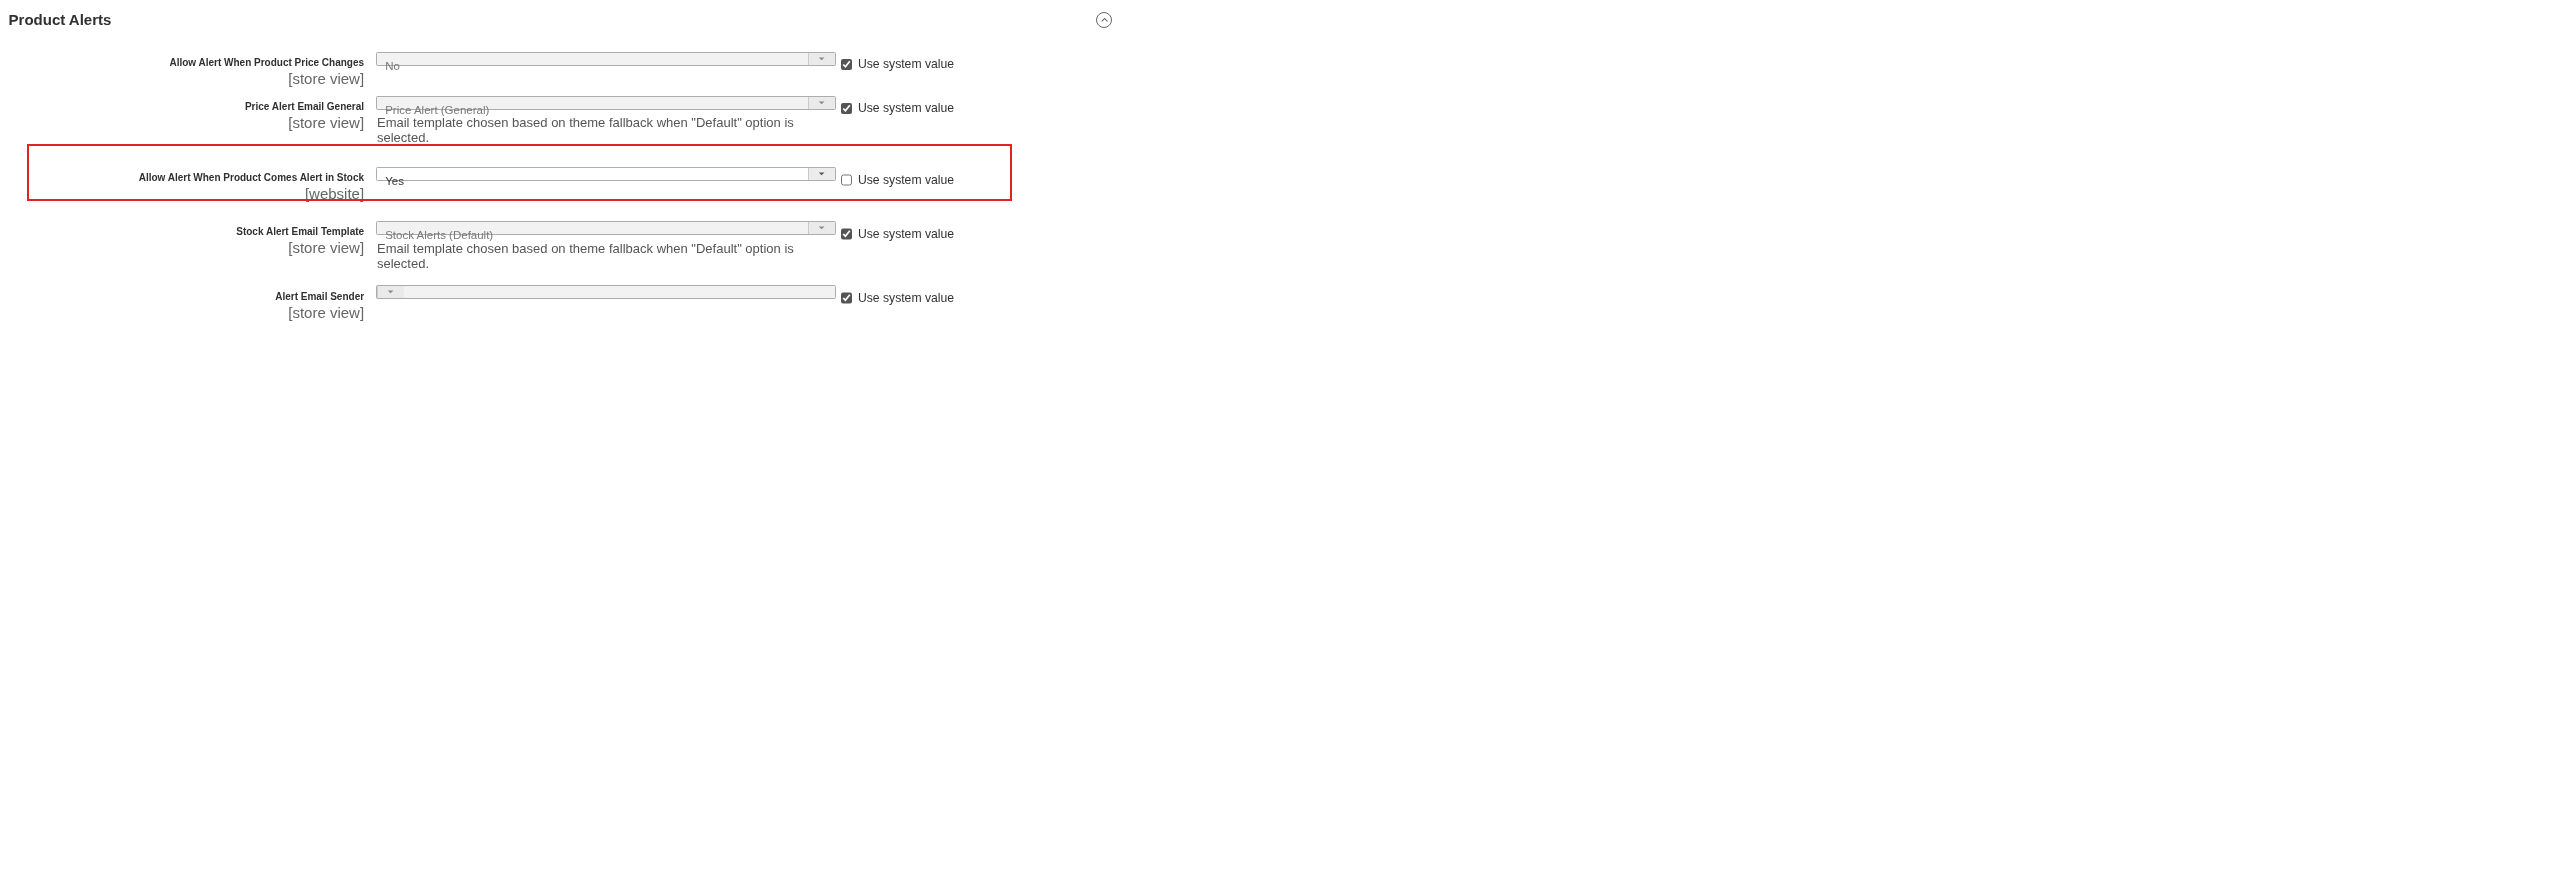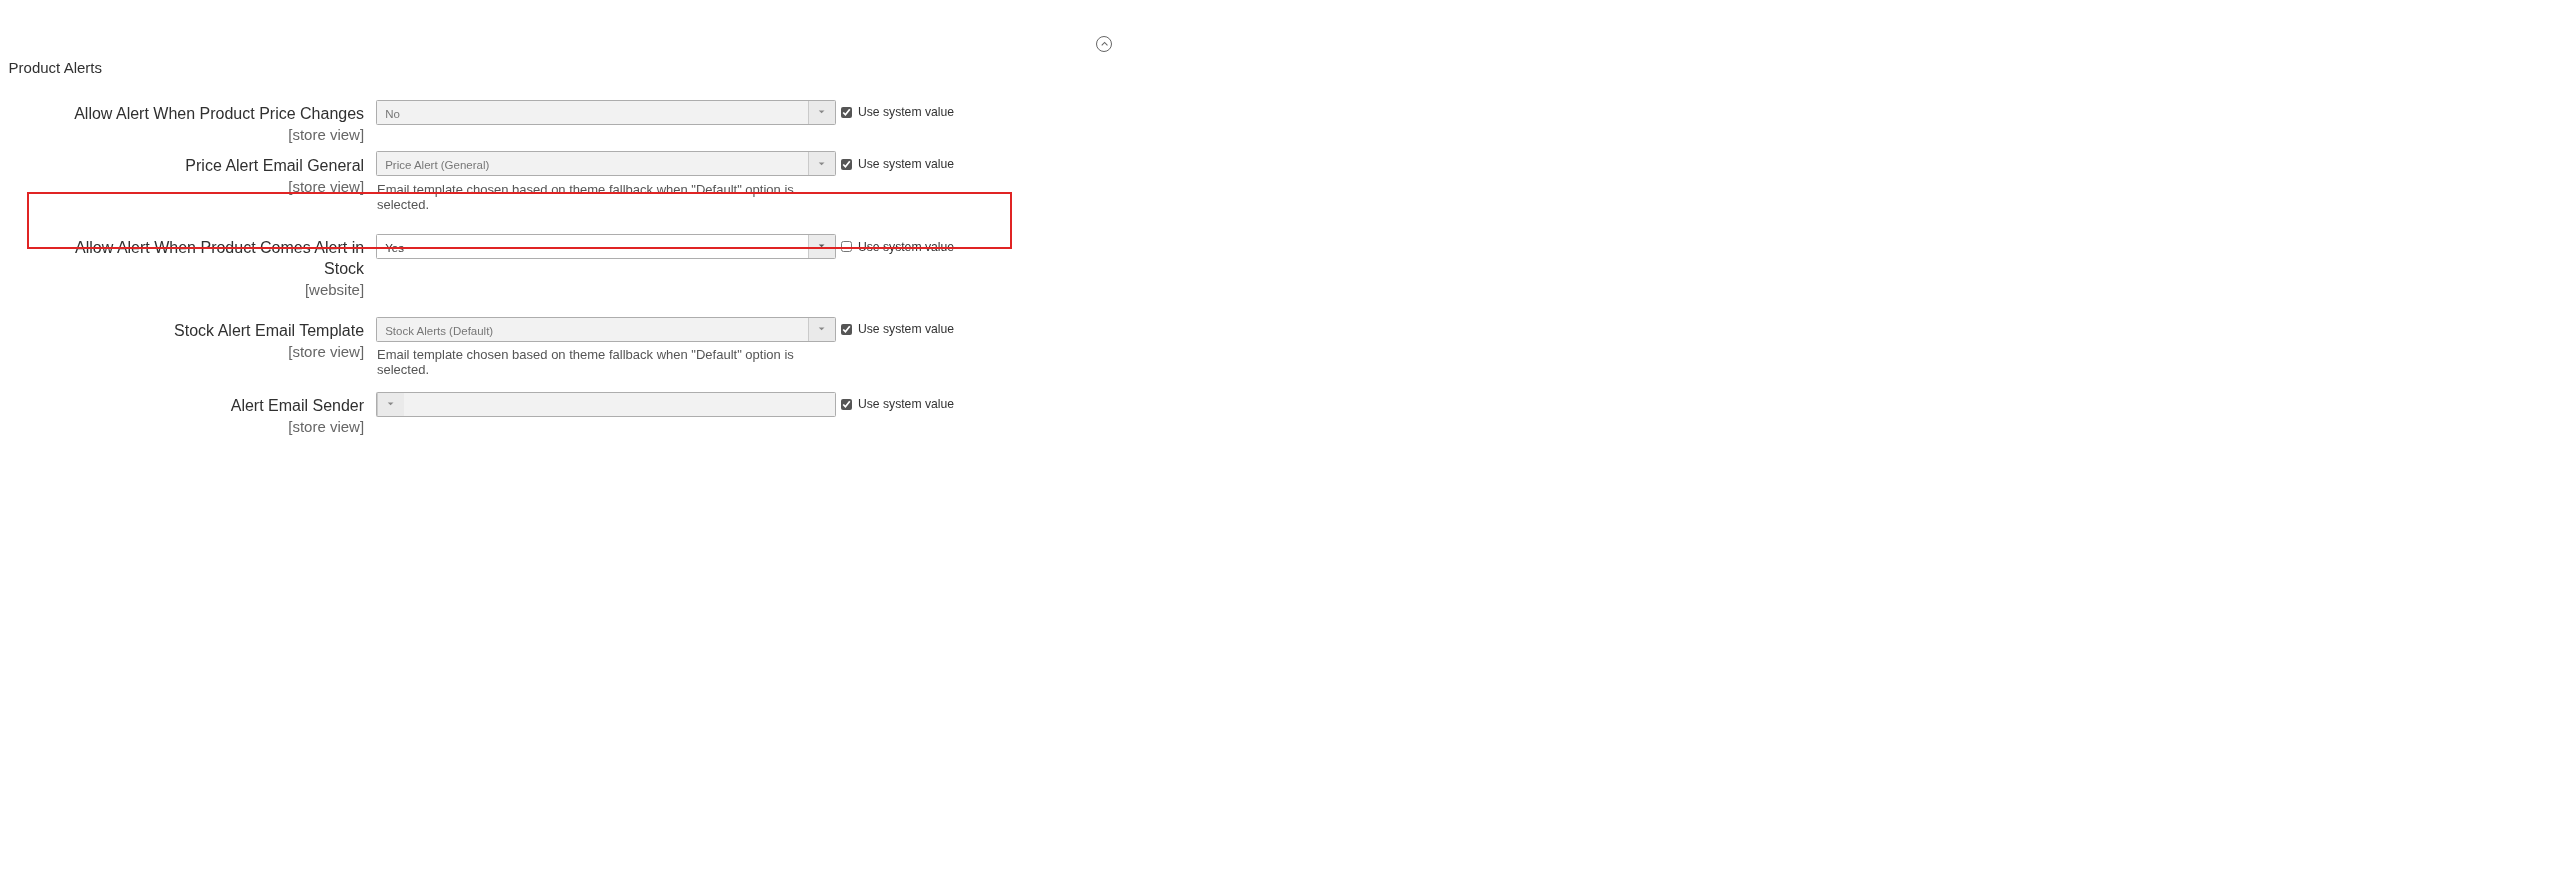--- a/index.html
+++ b/index.html
@@ -11,23 +11,22 @@
       padding: 7.2px 8.6px;
     }
     .section-header {
       display: flex;
       justify-content: space-between;
       align-items: center;
       padding: 4.3px 0 16px 0;
     }
     .section-title {
       font-size: 15px;
-      font-weight: 400;
+      font-weight: 700;
       color: #303030;
-      margin-top: 48px;
     }
     .collapse-icon {
       width: 16px;
       height: 16px;
       border: 1.1px solid #666;
       border-radius: 50%;
       display: flex;
       align-items: center;
       justify-content: center;
       cursor: pointer;
@@ -38,38 +37,38 @@
       align-items: flex-start;
       padding: 7.2px 0 0 29px;
     }
     .field-label-col {
       width: 338px;
       text-align: right;
       padding-right: 11.5px;
       padding-top: 4.3px;
     }
     .field-label {
-      font-size: 16px;
-      font-weight: 400;
+      font-size: 10px;
+      font-weight: 700;
       color: #303030;
       display: block;
       line-height: 1.3;
     }
     .field-scope {
       font-size: 15px;
       color: #666;
       display: block;
       line-height: 1.3;
     }
     .field-control-col {
       width: 460px;
     }
     .select {
       position: relative;
-      height: 25px;
+      height: 14px;
       border: 0.7px solid #adadad;
       border-radius: 1.4px;
       display: flex;
       align-items: stretch;
       background: #fff;
     }
     .select.disabled {
       background: #f2f2f2;
     }
     .select.disabled .select-value { color: #777; }

